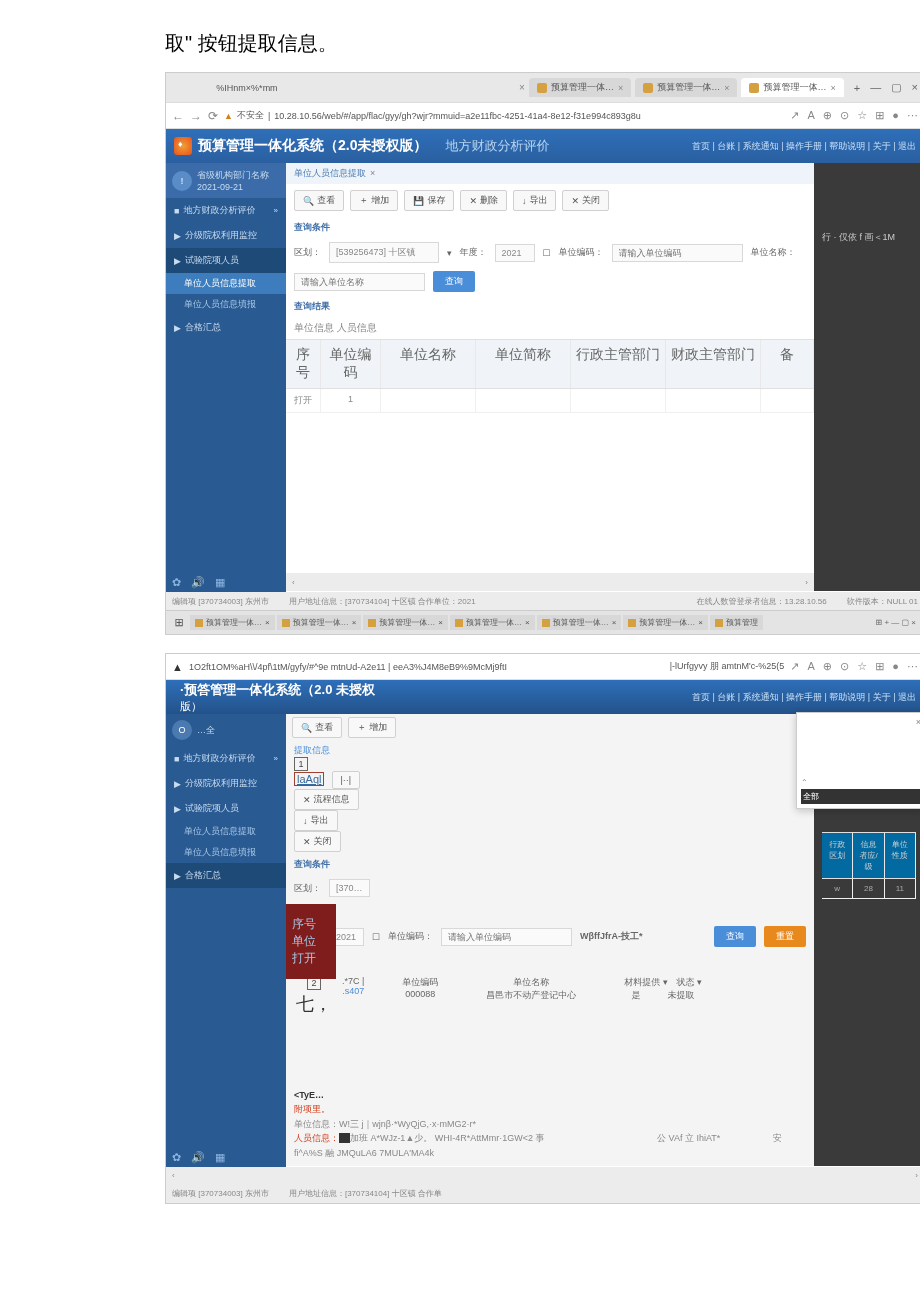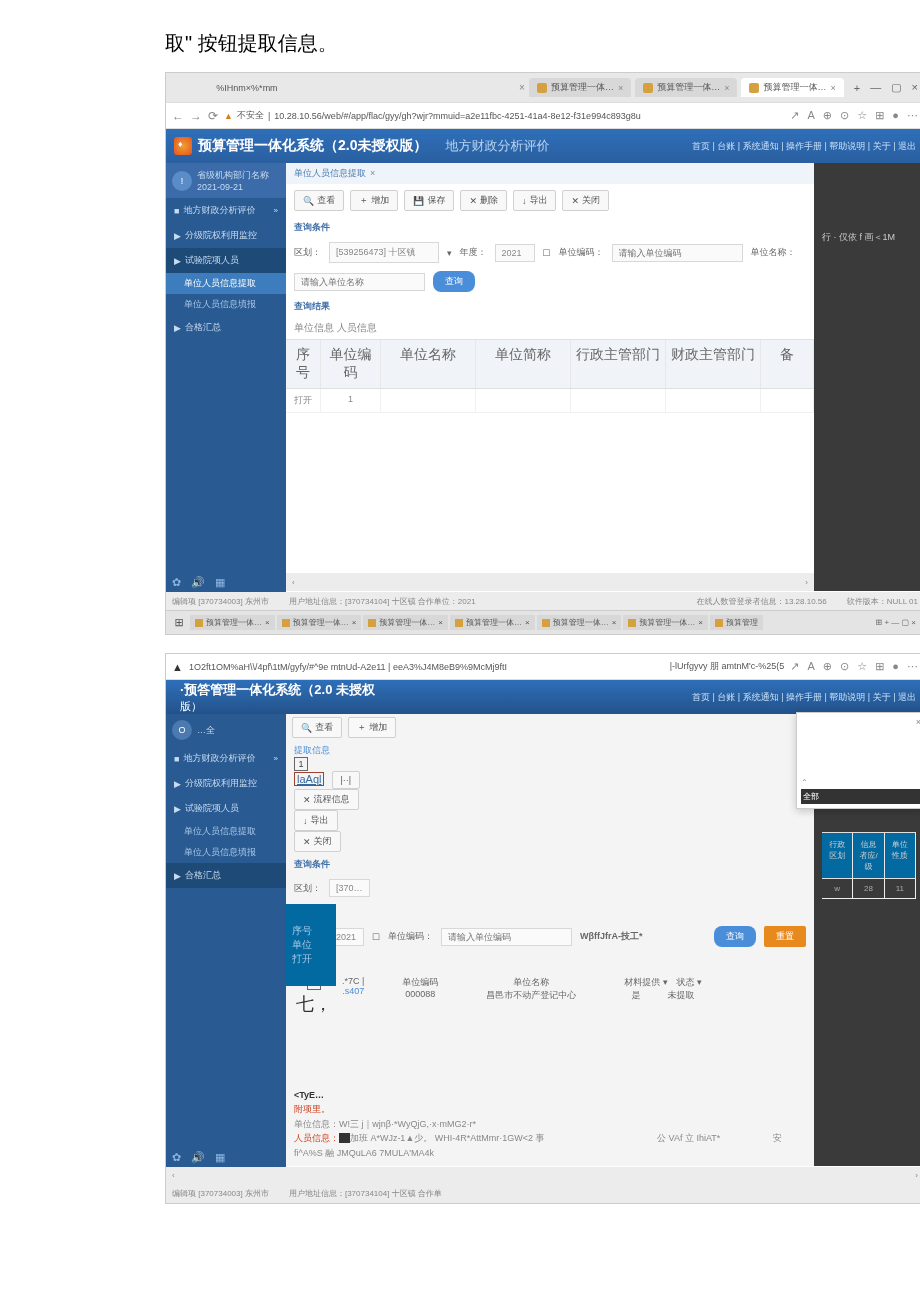--- a/index.html
+++ b/index.html
@@ -33,21 +33,21 @@
 .sb-sub.hl{background:#3d7dbd;color:#fff}
 .sb-arrow{margin-left:auto;font-size:8px}
 .main{flex:1;background:#fff;position:relative}
 .crumb{background:#eef4fa;padding:4px 8px;font-size:9px;color:#4a7ab0}
 .crumb .cx{color:#888;margin-left:4px}
 .toolbar{padding:6px 8px;display:flex;gap:6px;align-items:center;flex-wrap:wrap}
 .tb-btn{border:1px solid #d0d0d0;background:#f8f8f8;padding:3px 8px;font-size:9px;border-radius:2px;color:#555;display:flex;align-items:center;gap:3px}
 .sect-label{color:#4070a8;font-size:9px;padding:4px 8px;font-weight:bold}
 .form-row{padding:4px 8px;display:flex;gap:8px;align-items:center;font-size:9px;color:#666;flex-wrap:wrap}
 .inp{border:1px solid #d8d8d8;padding:3px 6px;font-size:9px;background:#fafafa;color:#888;min-width:70px}
-.btn-blue{background:#4a8dd8;color:#fff;border:none;padding:4px 12px;font-size:9px;border-radius:8px}
+.btn-blue{background:#4a8dd8;color:#fff;border:none;padding:4px 12px;font-size:9px;border-radius:2px}
 .btn-orange{background:#e8891e;color:#fff;border:none;padding:4px 12px;font-size:9px;border-radius:2px}
 .info-row{padding:4px 8px;font-size:10px;color:#888}
 .thead{display:flex;background:#f0f4f8;border-top:1px solid #e0e0e0;border-bottom:1px solid #e0e0e0;font-size:14px;color:#666}
 .th{padding:6px 4px;border-right:1px solid #e8e8e8;text-align:center}
 .trow{display:flex;font-size:9px;color:#888;border-bottom:1px solid #f0f0f0}
 .td{padding:5px 4px;border-right:1px solid #f0f0f0;text-align:center}
 .tbody-empty{height:160px}
 .right-pane{width:110px;background:#3a3a3a;color:#ccc;font-size:9px;padding:8px}
 .status-bar{background:#ececec;height:18px;font-size:8px;color:#888;padding:2px 6px;display:flex;align-items:center}
 .taskbar{background:#e4e4e4;height:24px;display:flex;align-items:center;padding:0 4px;gap:2px;border-top:1px solid #ccc}
@@ -325,21 +325,21 @@
         <div style="text-align:center;margin-left:40px">
           <div>单位名称</div>
           <div>昌邑市不动产登记中心</div>
         </div>
         <div style="text-align:center;margin-left:40px">
           <div><span>材料提供</span> <span>▾</span>　<span>状态</span> <span>▾</span></div>
           <div><span>是</span>　　　<span>未提取</span></div>
         </div>
       </div>
 
-      <div style="position:absolute;left:0;top:190px;background:#0369a1;color:#a8c8e8;font-size:10px;padding:20px 6px;width:50px">序号　单位<br>打开</div>
+      <div style="position:absolute;left:0;top:190px;background:#7f1d1d;color:#a8c8e8;font-size:12px;padding:12px 6px;width:50px">序号　单位<br>打开</div>
 
       <div class="notice">
         <div style="height:60px"></div>
         <div style="color:#333;font-weight:bold">&lt;TyE…</div>
         <div class="red">附项里。</div>
         <div>单位信息：W!三 j｜wjnβ·*WyQjG,·x·mMG2·r*</div>
         <div><span class="red">人员信息：</span><span style="background:#333;color:#333">■■</span><span>加班 A*WJz-1▲少。 WHI-4R*AttMmr·1GW&lt;2 事</span>
           <span style="margin-left:110px">公 VAf 立 IhiAT*</span>
           <span style="margin-left:50px">安</span>
         </div>

